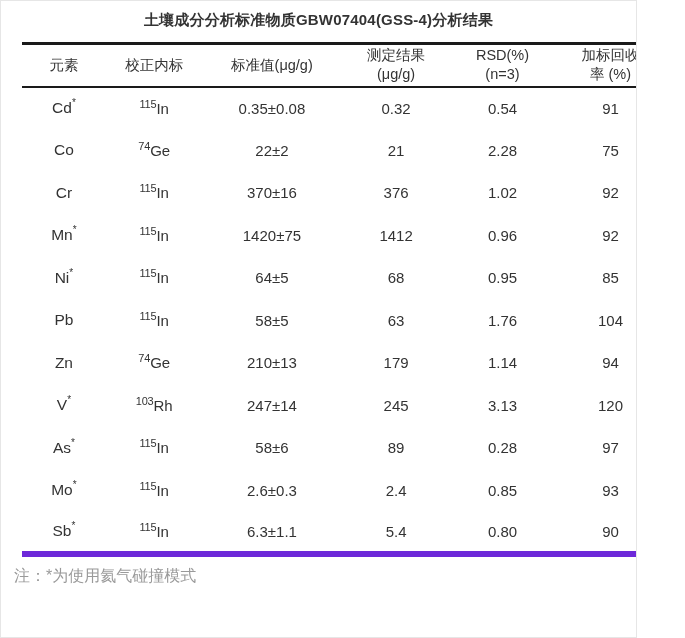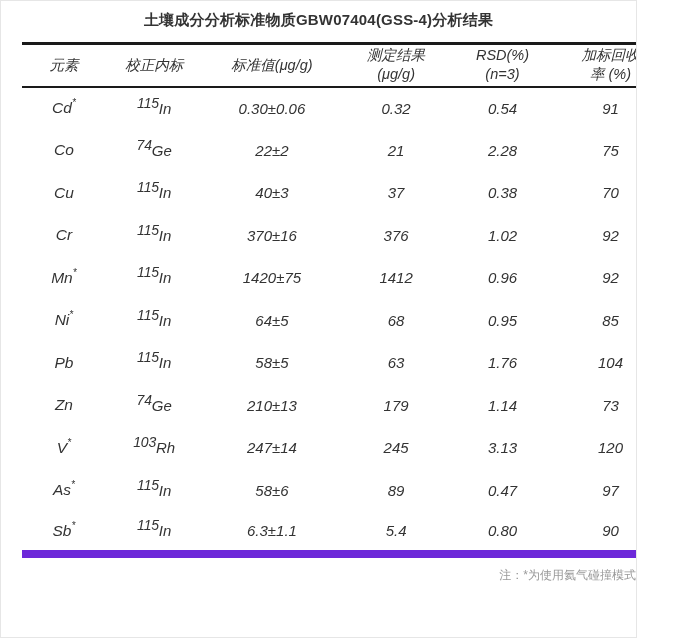--- a/index.html
+++ b/index.html
@@ -22,22 +22,21 @@
     font-weight:bold;
     color:#333333;
     letter-spacing:0.2px;
   }
   table.results{
     border-collapse:collapse;
     table-layout:fixed;
     width:645px;
     margin:0 0 0 21px;
     border-top:3px solid #1a1a1a;
-    border-bottom:8px solid #6d28d9;
-    font-style:italic;
+    border-bottom:6px solid #6d28d9;
   }
   thead tr{height:43px;}
   tbody tr{height:42.5px;}
   th{
     font-weight:normal;
     font-size:14.5px;
     color:#333333;
     text-align:center;
     vertical-align:middle;
     padding:0;
@@ -48,27 +47,26 @@
     font-size:15px;
     color:#333333;
     text-align:center;
     vertical-align:middle;
     padding:0;
   }
   td.c-el{font-size:15.5px;}
   .hline{display:block;}
   .hline:empty{display:none;}
   .hblock-left{display:inline-block;text-align:center;}
-  sup.iso{font-size:14px;line-height:0;vertical-align:6px;letter-spacing:-0.2px;}
+  sup.iso{font-size:11px;line-height:0;vertical-align:6px;letter-spacing:-0.2px;}
   sup.star{font-size:10px;line-height:0;vertical-align:7px;}
   .footnote{
     margin:9px 0 0 13px;
-    font-size:12px;
+    font-size:16px;
     color:#9a9a9a;
-    text-align:right;
   }
 </style>
 </head>
 <body>
 
 <div class="page">
 
   <h1 class="title">土壤成分分析标准物质GBW07404(GSS-4)分析结果</h1>
 
   <table class="results">
@@ -107,42 +105,34 @@
             <span class="hline">加标回收</span>
             <span class="hline">率 (%)</span>
           </span>
         </th>
       </tr>
     </thead>
     <tbody>
         <tr>
           <td class="c-el">Cd<sup class="star">*</sup></td>
           <td><sup class="iso">115</sup>In</td>
-          <td>0.30±0.06</td>
+          <td>0.35±0.08</td>
           <td>0.32</td>
           <td>0.54</td>
           <td>91</td>
         </tr>
         <tr>
           <td class="c-el">Co</td>
           <td><sup class="iso">74</sup>Ge</td>
           <td>22±2</td>
           <td>21</td>
           <td>2.28</td>
           <td>75</td>
         </tr>
         <tr>
-          <td class="c-el">Cu</td>
-          <td><sup class="iso">115</sup>In</td>
-          <td>40±3</td>
-          <td>37</td>
-          <td>0.38</td>
-          <td>70</td>
-        </tr>
-        <tr>
           <td class="c-el">Cr</td>
           <td><sup class="iso">115</sup>In</td>
           <td>370±16</td>
           <td>376</td>
           <td>1.02</td>
           <td>92</td>
         </tr>
         <tr>
           <td class="c-el">Mn<sup class="star">*</sup></td>
           <td><sup class="iso">115</sup>In</td>
@@ -166,37 +156,45 @@
           <td>63</td>
           <td>1.76</td>
           <td>104</td>
         </tr>
         <tr>
           <td class="c-el">Zn</td>
           <td><sup class="iso">74</sup>Ge</td>
           <td>210±13</td>
           <td>179</td>
           <td>1.14</td>
-          <td>73</td>
+          <td>94</td>
         </tr>
         <tr>
           <td class="c-el">V<sup class="star">*</sup></td>
           <td><sup class="iso">103</sup>Rh</td>
           <td>247±14</td>
           <td>245</td>
           <td>3.13</td>
           <td>120</td>
         </tr>
         <tr>
           <td class="c-el">As<sup class="star">*</sup></td>
           <td><sup class="iso">115</sup>In</td>
           <td>58±6</td>
           <td>89</td>
-          <td>0.47</td>
+          <td>0.28</td>
           <td>97</td>
+        </tr>
+        <tr>
+          <td class="c-el">Mo<sup class="star">*</sup></td>
+          <td><sup class="iso">115</sup>In</td>
+          <td>2.6±0.3</td>
+          <td>2.4</td>
+          <td>0.85</td>
+          <td>93</td>
         </tr>
         <tr>
           <td class="c-el">Sb<sup class="star">*</sup></td>
           <td><sup class="iso">115</sup>In</td>
           <td>6.3±1.1</td>
           <td>5.4</td>
           <td>0.80</td>
           <td>90</td>
         </tr>
       </tbody>

